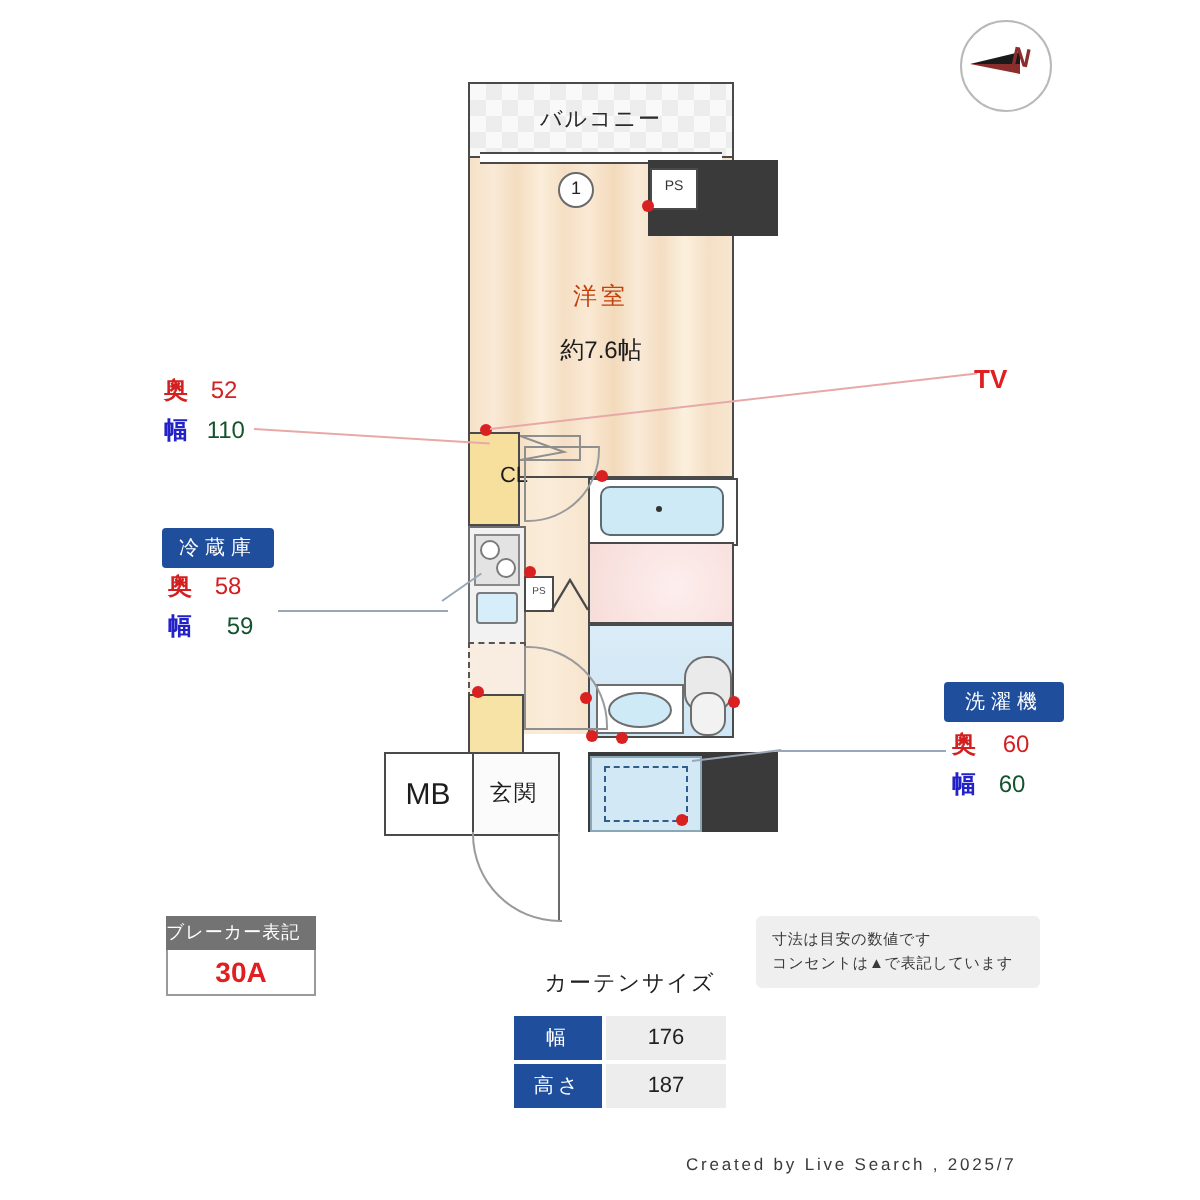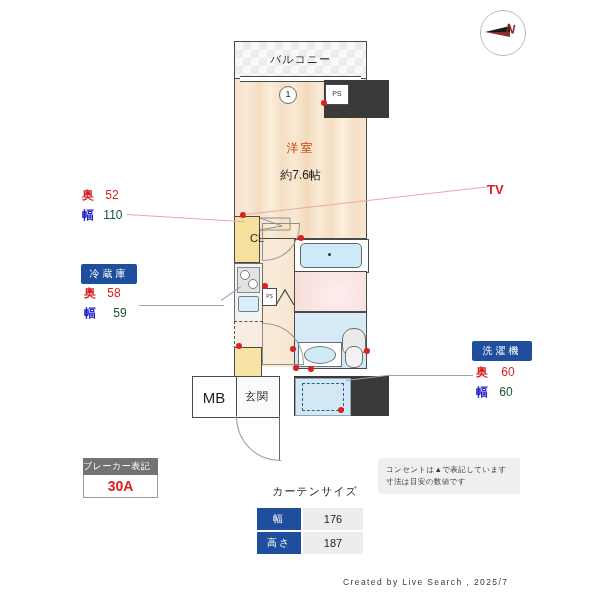--- a/index.html
+++ b/index.html
@@ -272,22 +272,22 @@
 </div>
 <div class="leader" style="left:388px;top:375px;width:85px;"></div>
 <div class="leader" style="left:346px;top:380px;width:45px;transform:rotate(-7deg);transform-origin:left center;"></div>
 
 <div class="abs" id="breaker">
   <div id="breaker-hd">ブレーカー表記</div>
   <div id="breaker-bd">30A</div>
 </div>
 
 <div class="abs" id="note">
+  <div>寸法は目安の数値です</div>
   <div>コンセントは▲で表記しています</div>
-  <div>寸法は目安の数値です</div>
 </div>
 
 <div class="abs" id="curtain-title">カーテンサイズ</div>
 <div class="abs" id="curtain">
   <table>
     <tbody>
     <tr>
       <th>幅</th>
       <td>176</td>
     </tr>

